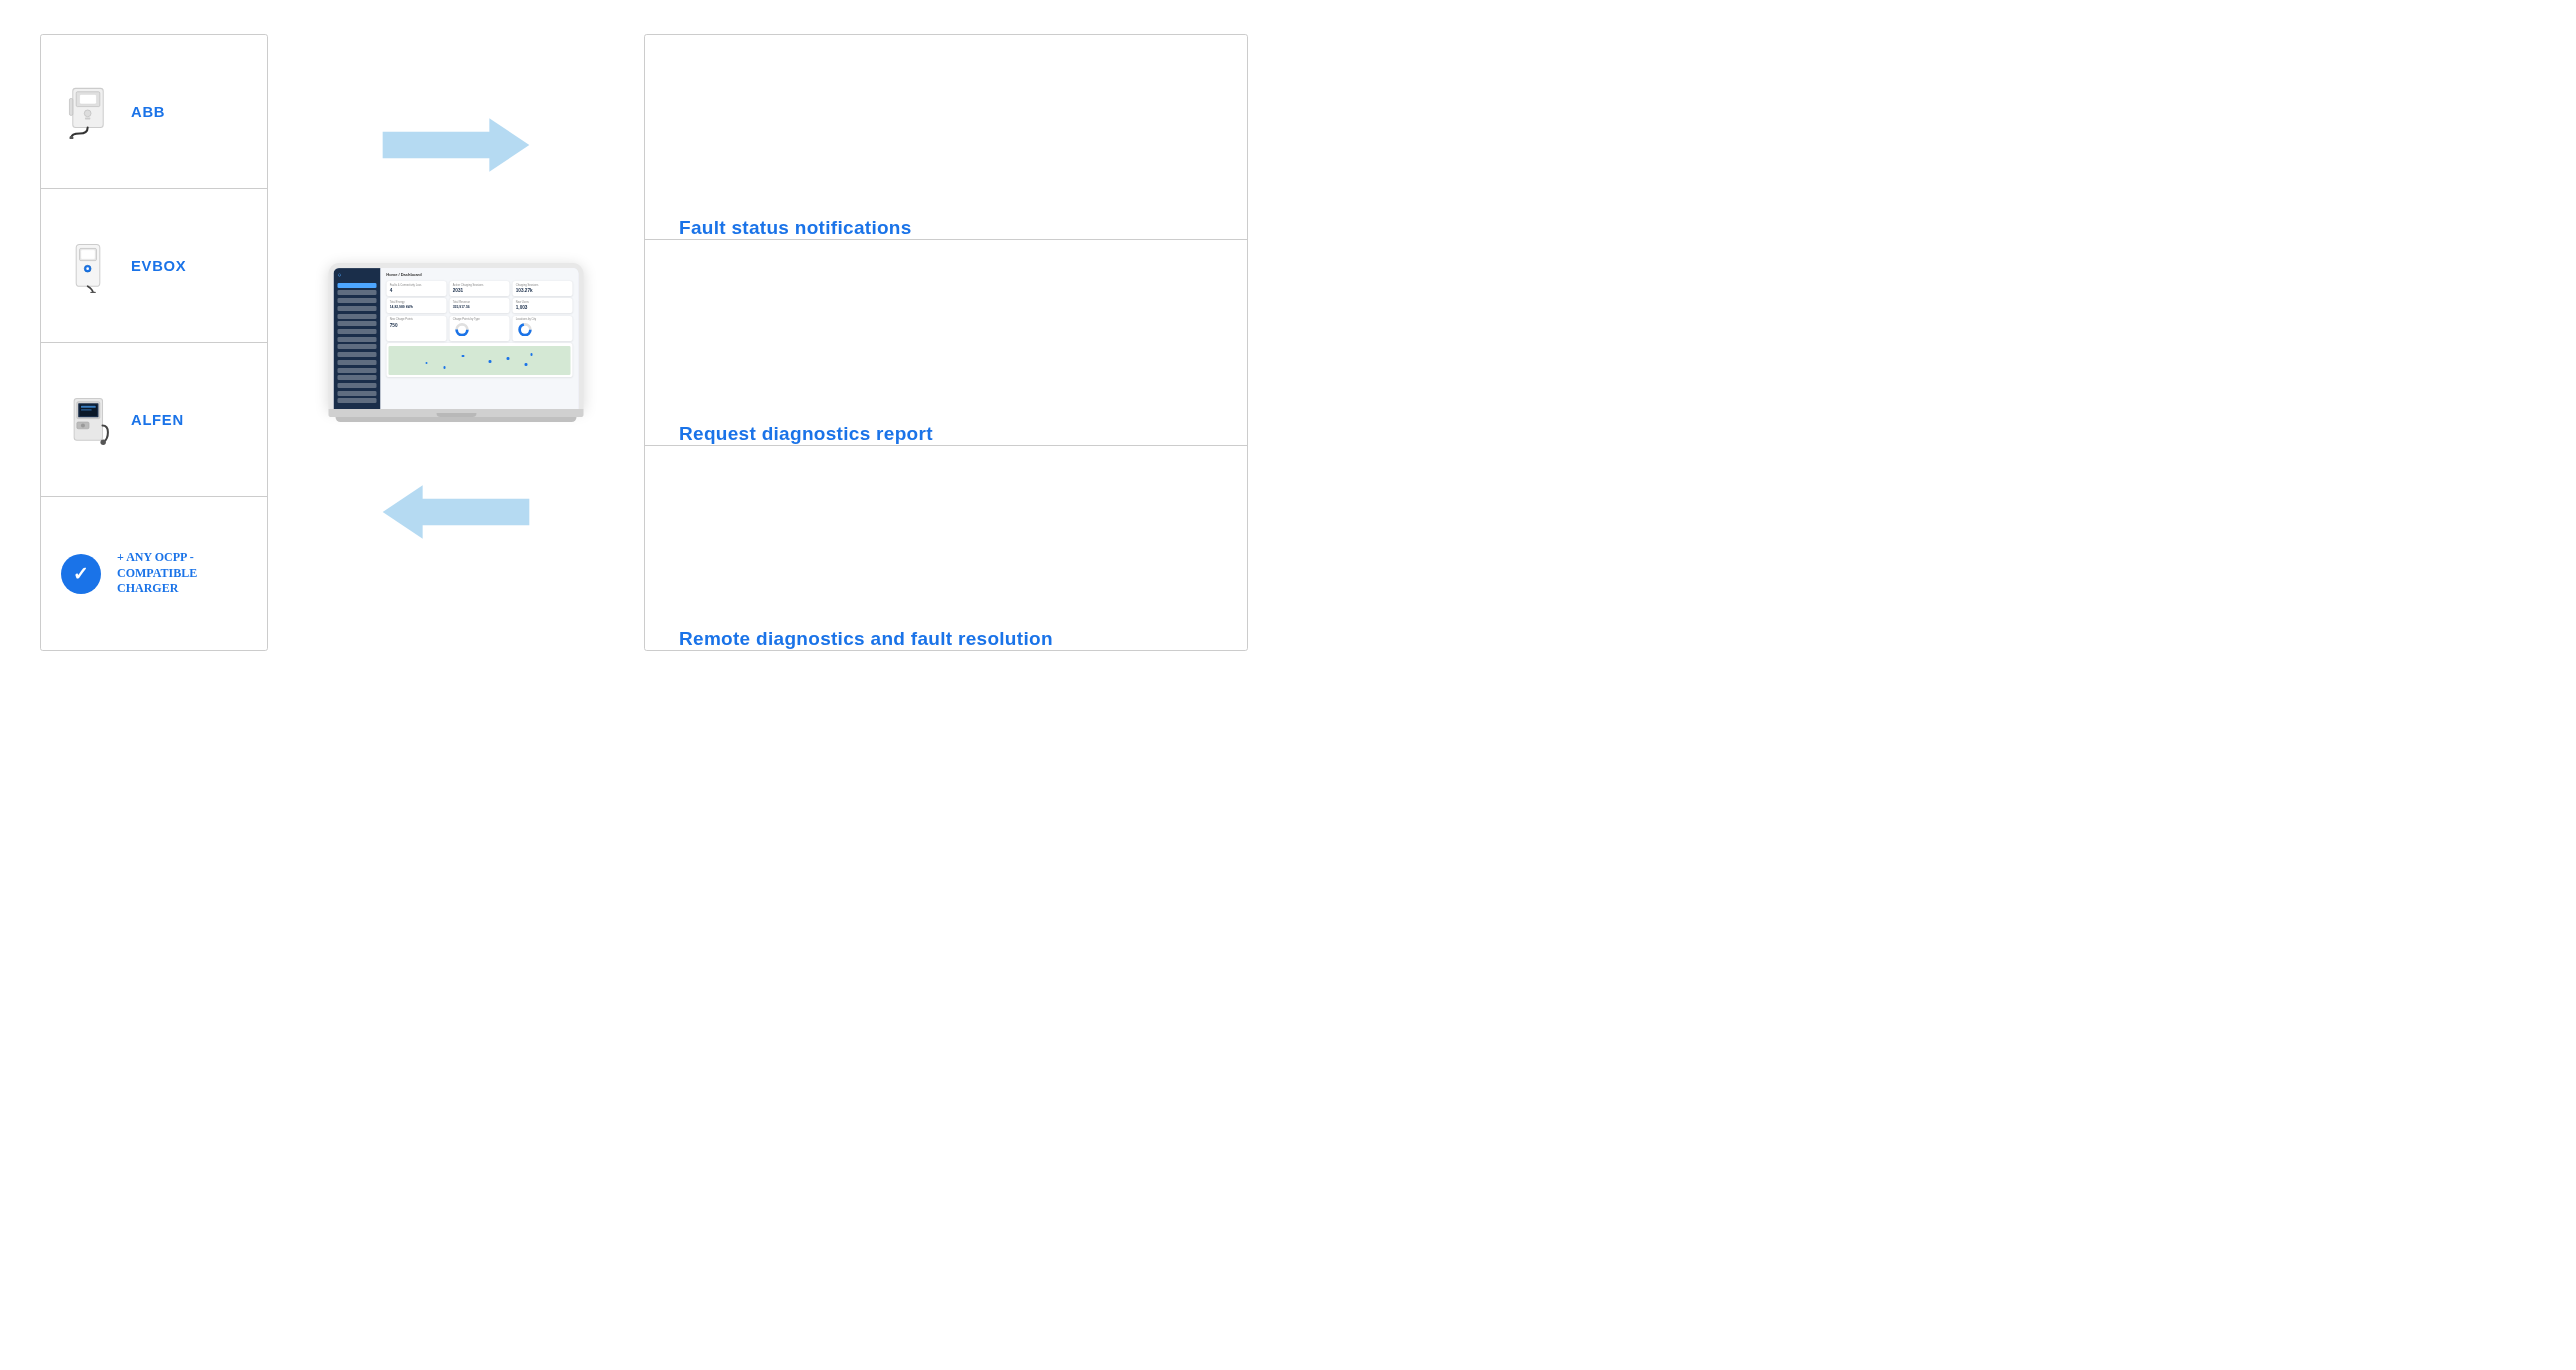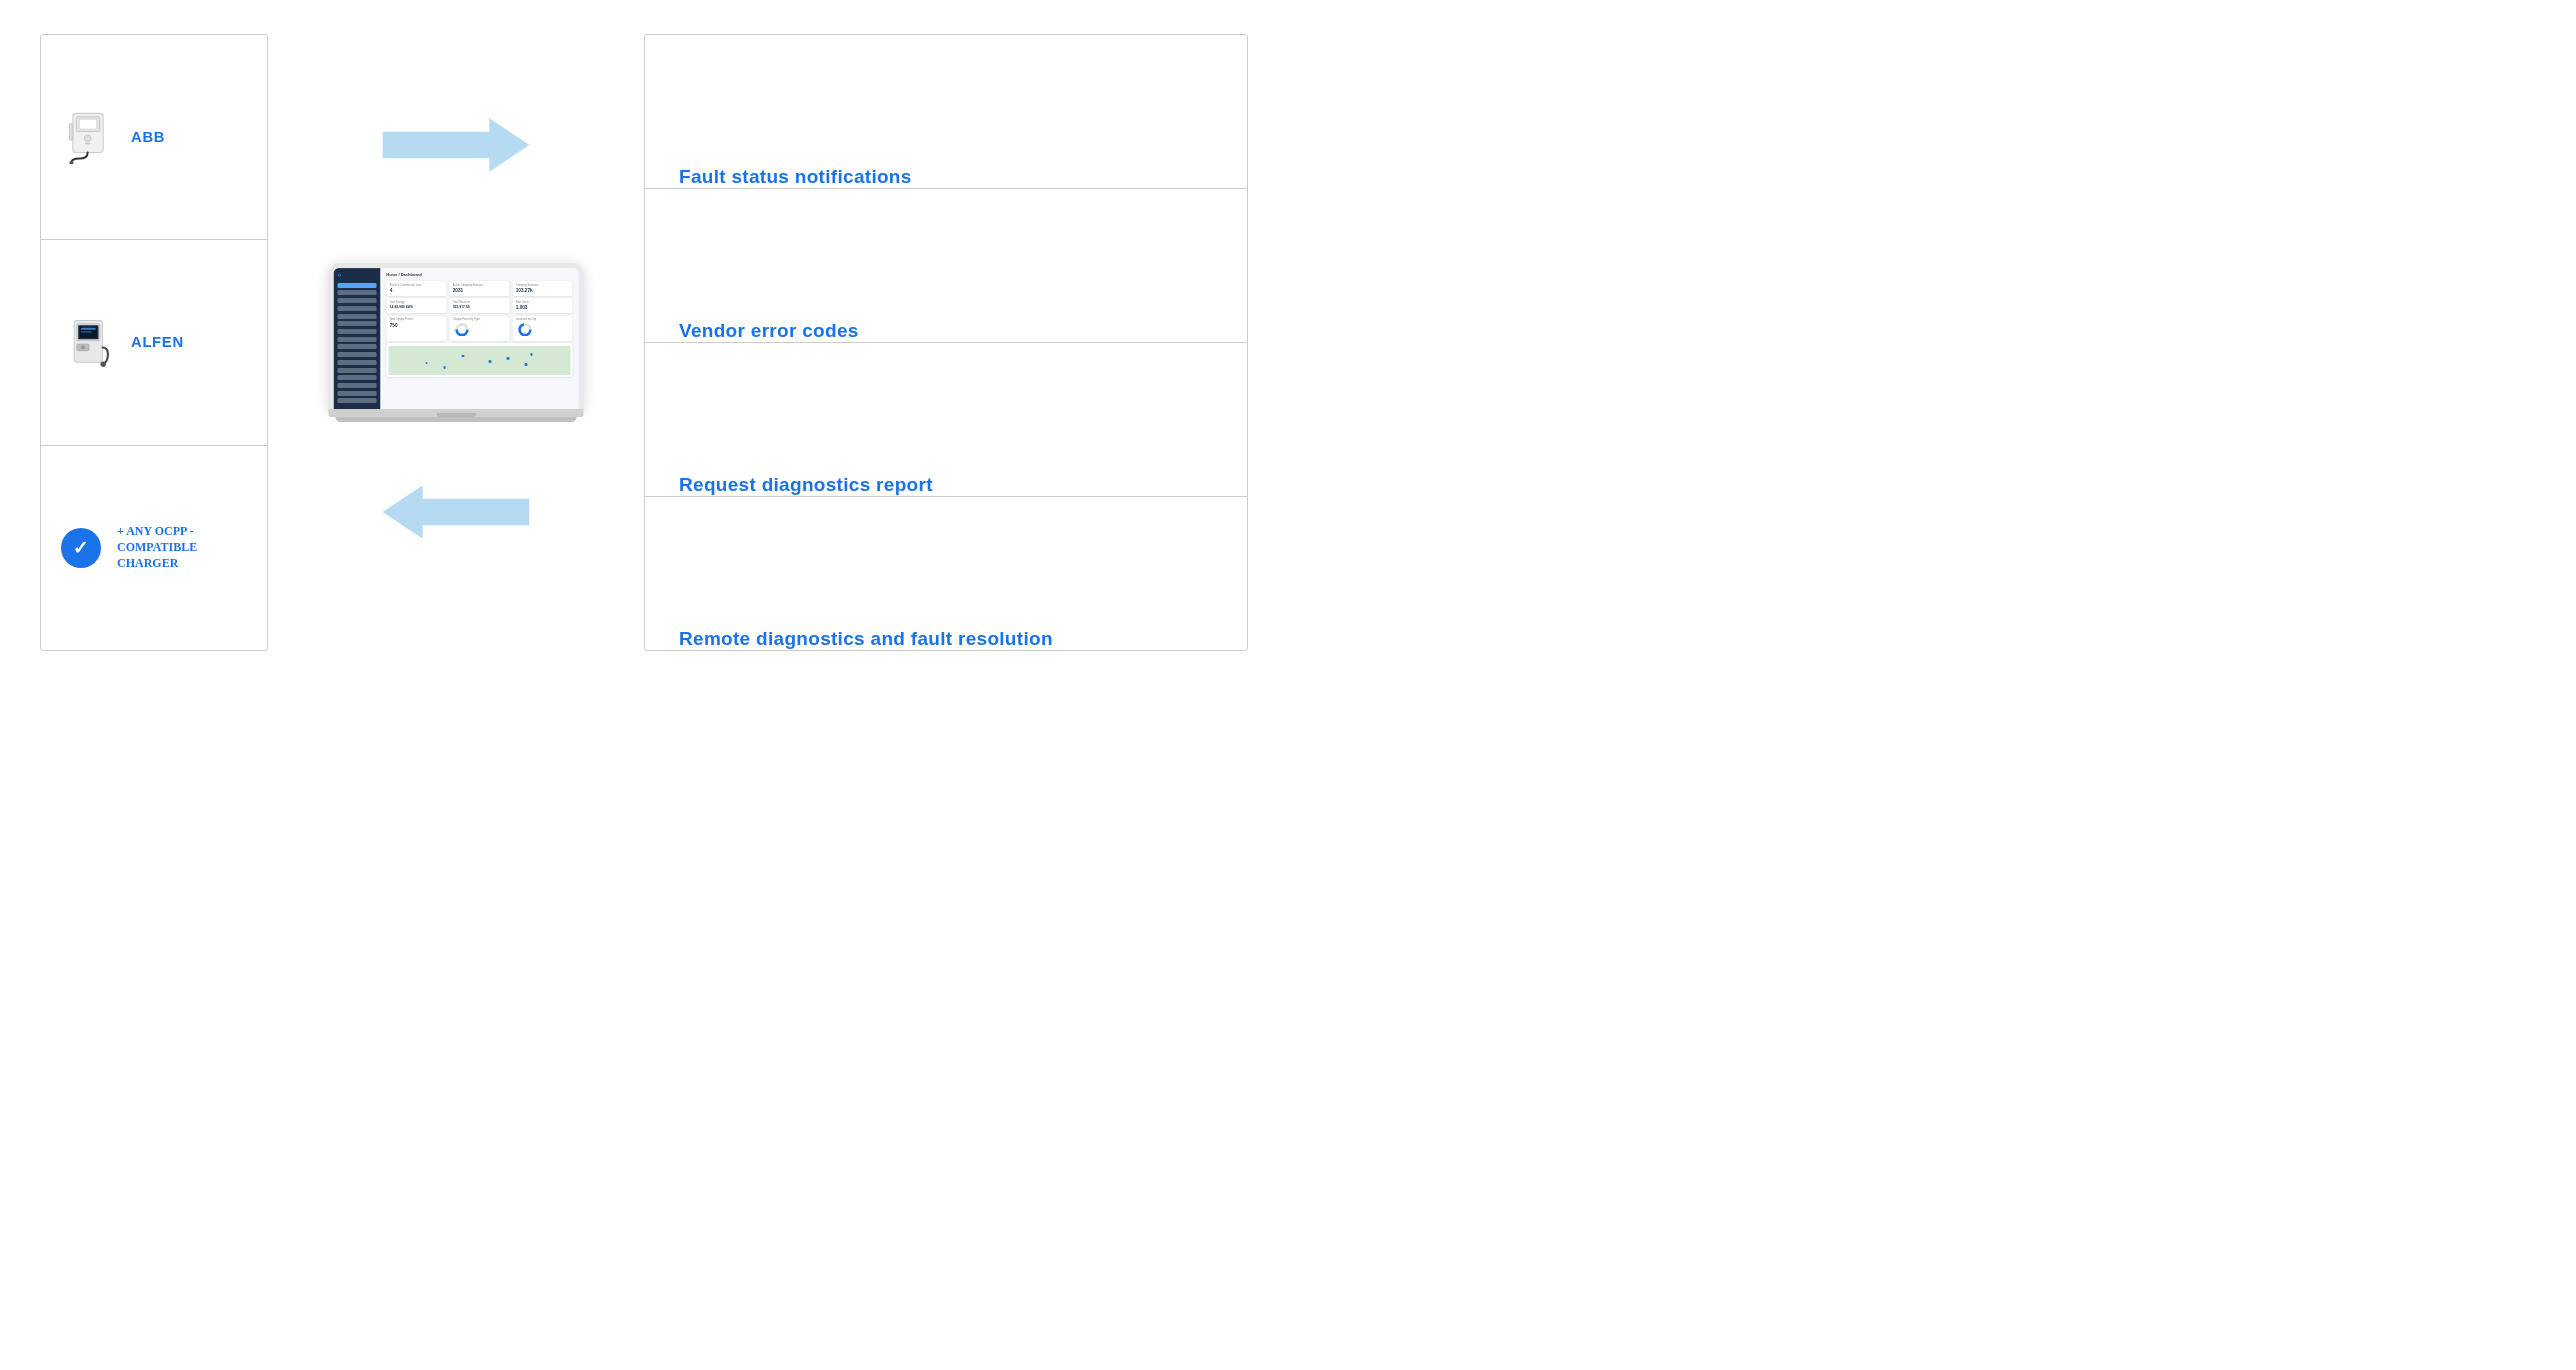--- a/index.html
+++ b/index.html
@@ -332,20 +332,37 @@
 
           <path d="M 32 63 Q 32 72 20 72 Q 8 72 8 78" stroke="#333" stroke-width="3" fill="none" stroke-linecap="round"></path>
           <circle cx="8" cy="78" r="3" fill="#555"></circle>
 
           <rect x="5" y="20" width="5" height="25" rx="2" fill="#ddd" stroke="#bbb" stroke-width="1"></rect>
         </svg>
       </div>
       <span class="charger-label">ABB</span>
     </div>
 
+    <div class="charger-item">
+      <div class="charger-image">
+        <svg class="charger-svg" viewBox="0 0 65 80">
+
+          <rect x="15" y="8" width="35" height="62" rx="5" fill="#f5f5f5" stroke="#ccc" stroke-width="1.5"></rect>
+          <rect x="20" y="14" width="25" height="18" rx="2" fill="#e8e8e8" stroke="#bbb" stroke-width="1"></rect>
+          <rect x="22" y="16" width="21" height="14" rx="2" fill="#fff" stroke="#ddd" stroke-width="0.5"></rect>
+
+          <circle cx="32" cy="44" r="5" fill="#1a73e8" stroke="#1565c0" stroke-width="1"></circle>
+          <circle cx="32" cy="44" r="2" fill="white"></circle>
+
+          <path d="M 32 70 Q 40 75 40 80" stroke="#444" stroke-width="2.5" fill="none" stroke-linecap="round"></path>
+          <rect x="36" y="78" width="8" height="4" rx="1" fill="#555"></rect>
+        </svg>
+      </div>
+      <span class="charger-label">EVBOX</span>
+    </div>
 
 
     <div class="charger-item">
       <div class="charger-image">
         <svg class="charger-svg" viewBox="0 0 65 80">
 
           <rect x="12" y="8" width="42" height="62" rx="4" fill="#e8e8e8" stroke="#ccc" stroke-width="1.5"></rect>
           <rect x="16" y="13" width="34" height="25" rx="2" fill="#d8d8d8" stroke="#bbb" stroke-width="1"></rect>
           <rect x="18" y="15" width="30" height="21" rx="1" fill="#1a2e4a"></rect>
 
@@ -489,23 +506,20 @@
     </div>
 
   </div>
 
   <div class="right-panel">
 
     <div class="feature-item">
       <span class="feature-label">Fault status notifications</span>
     </div>
 
-    <div class="feature-item">
-      <span class="feature-label">Vendor error codes</span>
-    </div>
 
     <div class="feature-item">
       <span class="feature-label">Request diagnostics report</span>
     </div>
 
     <div class="feature-item">
       <span class="feature-label">Remote diagnostics and fault resolution</span>
     </div>
 
   </div>

